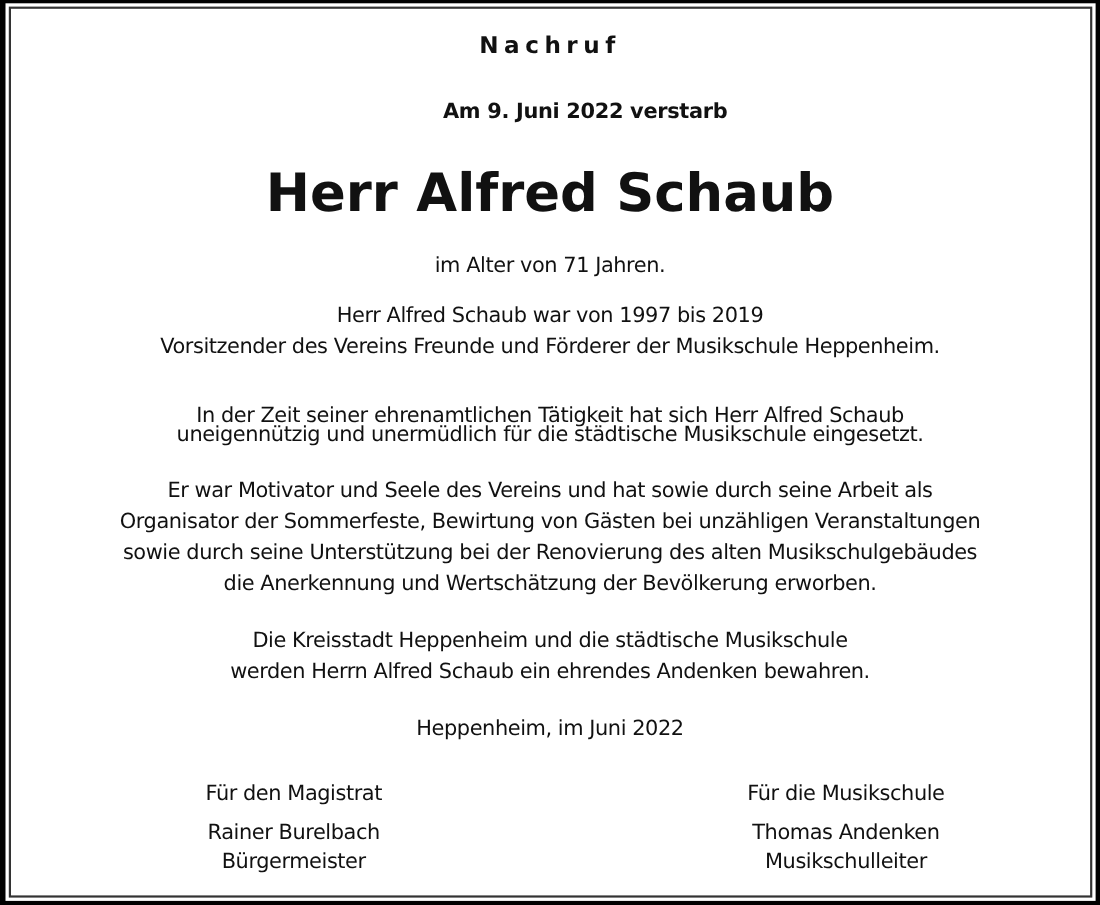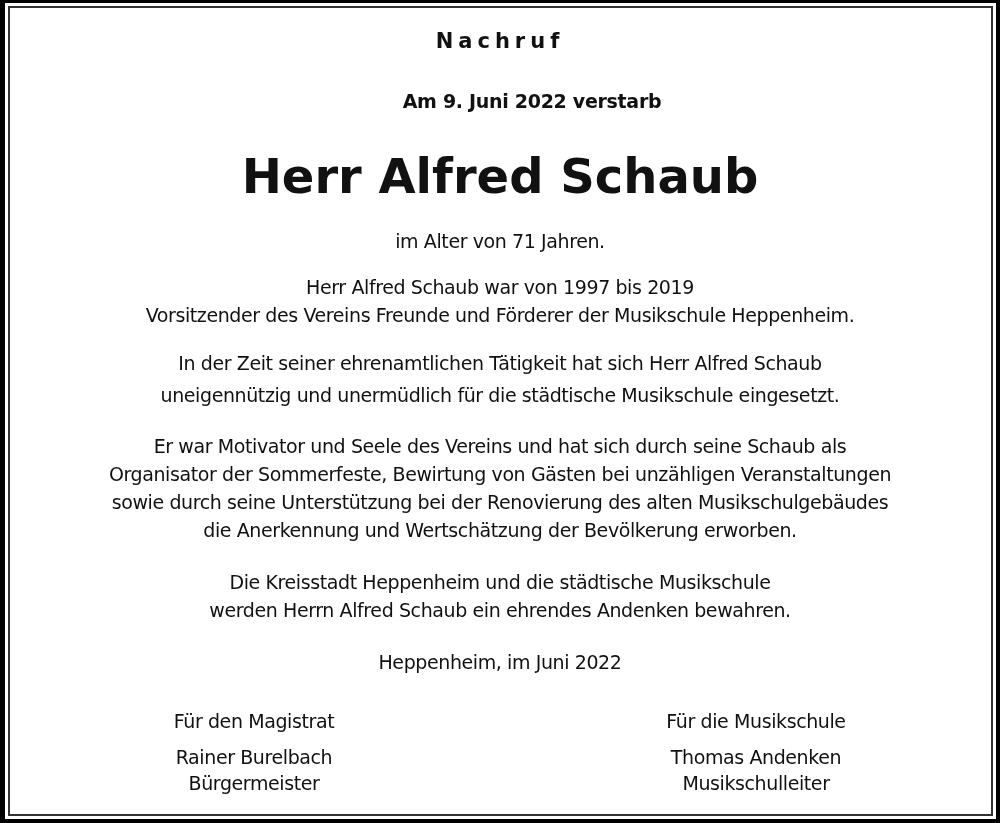--- a/index.html
+++ b/index.html
@@ -9,47 +9,47 @@
            background: #000; box-sizing: border-box; }
   .gap { position: absolute; left: 5px; top: 3px; right: 4px; bottom: 4px; background: #fff; }
   .inner { position: absolute; left: 8px; top: 6px; right: 7px; bottom: 7px;
            border: 2px solid #333; background: #fff; box-sizing: border-box; }
   .line { position: absolute; left: 0; width: 1000px; text-align: center; white-space: nowrap; }
   .heading { font-weight: bold; font-size: 21px; letter-spacing: 5px; top: 29px; }
   .date { font-weight: bold; font-size: 19px; top: 90px; letter-spacing: -0.3px; padding-left: 32px; }
   .name { font-weight: bold; font-size: 48px; top: 148px; letter-spacing: 0px; }
   .txt { font-size: 19px; letter-spacing: -0.4px; }
   .sig { position: absolute; width: 300px; text-align: center; font-size: 19px; letter-spacing: -0.4px; white-space: nowrap; }
-  .sig div { position: absolute; left: 4px; width: 300px; }
+  .sig div { position: absolute; left: 17px; width: 300px; }
 </style>
 </head>
 <body>
 
 <div class="outer"></div>
 <div class="gap"></div>
 <div class="inner"></div>
 
 <div>
   <div class="line heading">Nachruf</div>
   <div class="line date">Am 9. Juni 2022 verstarb</div>
   <div class="line name">Herr Alfred Schaub</div>
   <div class="line txt" style="top:230px">im Alter von 71 Jahren.</div>
 
   <div>
     <div class="line txt" style="top:276px">Herr Alfred Schaub war von 1997 bis 2019</div>
     <div class="line txt" style="top:304px">Vorsitzender des Vereins Freunde und Förderer der Musikschule Heppenheim.</div>
   </div>
 
   <div>
-    <div class="line txt" style="top:352px">In der Zeit seiner ehrenamtlichen Tätigkeit hat sich Herr Alfred Schaub</div>
+    <div class="line txt" style="top:367px">In der Zeit seiner ehrenamtlichen Tätigkeit hat sich Herr Alfred Schaub</div>
     <div class="line txt" style="top:384px">uneigennützig und unermüdlich für die städtische Musikschule eingesetzt.</div>
   </div>
 
   <div>
-    <div class="line txt" style="top:435px">Er war Motivator und Seele des Vereins und hat sich durch seine Schaub als</div>
+    <div class="line txt" style="top:435px">Er war Motivator und Seele des Vereins und hat sowie durch seine Arbeit als</div>
     <div class="line txt" style="top:463px">Organisator der Sommerfeste, Bewirtung von Gästen bei unzähligen Veranstaltungen</div>
     <div class="line txt" style="top:491px">sowie durch seine Unterstützung bei der Renovierung des alten Musikschulgebäudes</div>
     <div class="line txt" style="top:519px">die Anerkennung und Wertschätzung der Bevölkerung erworben.</div>
   </div>
 
   <div>
     <div class="line txt" style="top:571px">Die Kreisstadt Heppenheim und die städtische Musikschule</div>
     <div class="line txt" style="top:599px">werden Herrn Alfred Schaub ein ehrendes Andenken bewahren.</div>
   </div>
 

